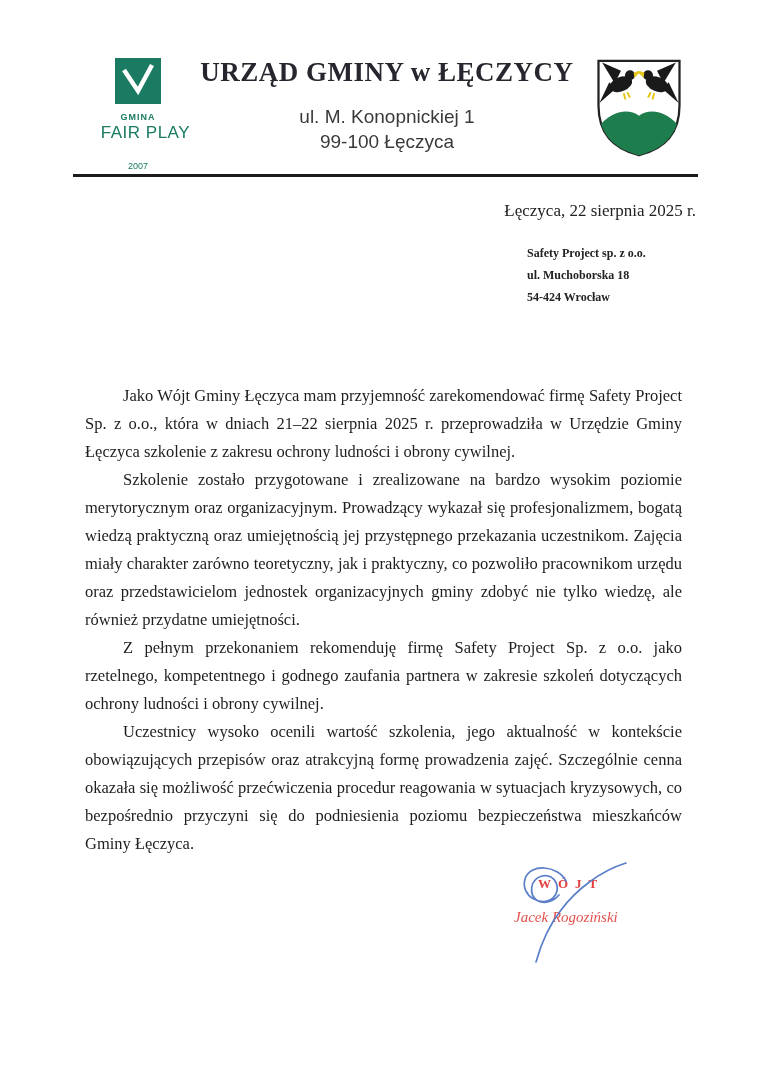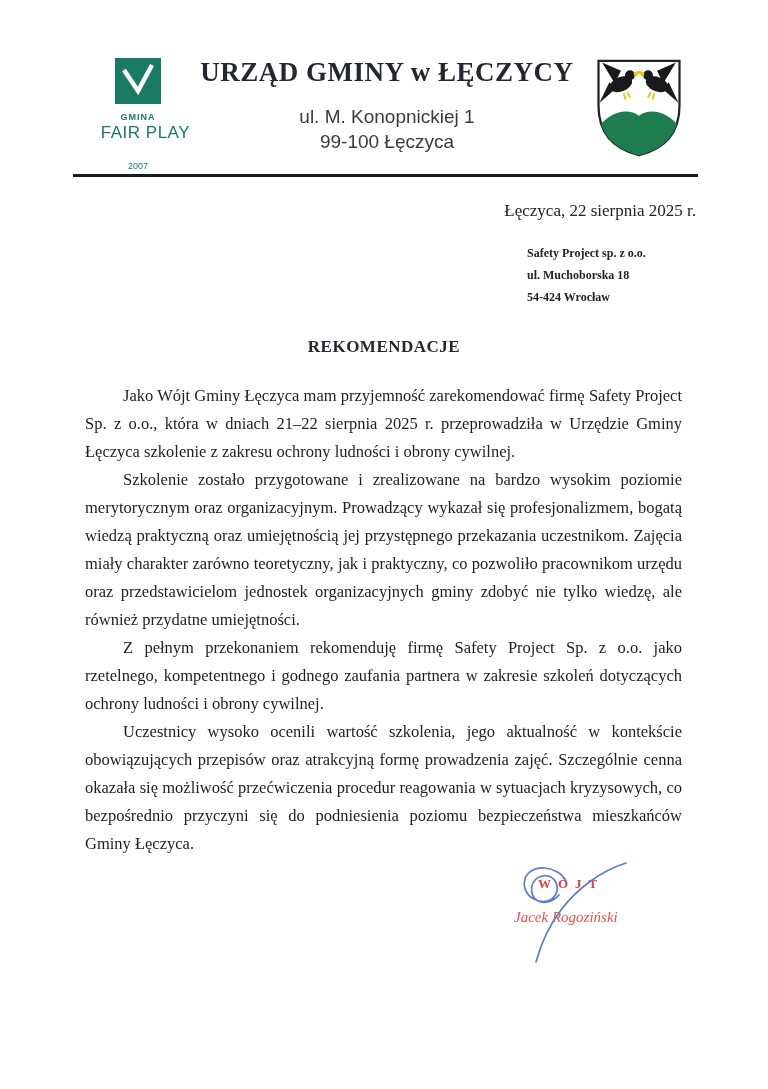--- a/index.html
+++ b/index.html
@@ -93,21 +93,20 @@
   <div class="rule"></div>
 
   <div class="date">Łęczyca, 22 sierpnia 2025 r.</div>
 
   <div class="recipient">
     <div>Safety Project sp. z o.o.</div>
     <div>ul. Muchoborska 18</div>
     <div>54-424 Wrocław</div>
   </div>
 
-  <div class="doc-title">REKOMENDACJE</div>
 
   <div class="body">
     <p>Jako Wójt Gminy Łęczyca mam przyjemność zarekomendować firmę Safety Project Sp. z o.o., która w dniach 21–22 sierpnia 2025 r. przeprowadziła w Urzędzie Gminy Łęczyca szkolenie z zakresu ochrony ludności i obrony cywilnej.</p>
     <p>Szkolenie zostało przygotowane i zrealizowane na bardzo wysokim poziomie merytorycznym oraz organizacyjnym. Prowadzący wykazał się profesjonalizmem, bogatą wiedzą praktyczną oraz umiejętnością jej przystępnego przekazania uczestnikom. Zajęcia miały charakter zarówno teoretyczny, jak i praktyczny, co pozwoliło pracownikom urzędu oraz przedstawicielom jednostek organizacyjnych gminy zdobyć nie tylko wiedzę, ale również przydatne umiejętności.</p>
     <p>Z pełnym przekonaniem rekomenduję firmę Safety Project Sp. z o.o. jako rzetelnego, kompetentnego i godnego zaufania partnera w zakresie szkoleń dotyczących ochrony ludności i obrony cywilnej.</p>
     <p>Uczestnicy wysoko ocenili wartość szkolenia, jego aktualność w kontekście obowiązujących przepisów oraz atrakcyjną formę prowadzenia zajęć. Szczególnie cenna okazała się możliwość przećwiczenia procedur reagowania w sytuacjach kryzysowych, co bezpośrednio przyczyni się do podniesienia poziomu bezpieczeństwa mieszkańców Gminy Łęczyca.</p>
   </div>
 
   <div class="sig">
     <div class="stamp-title">WÓJT</div>

